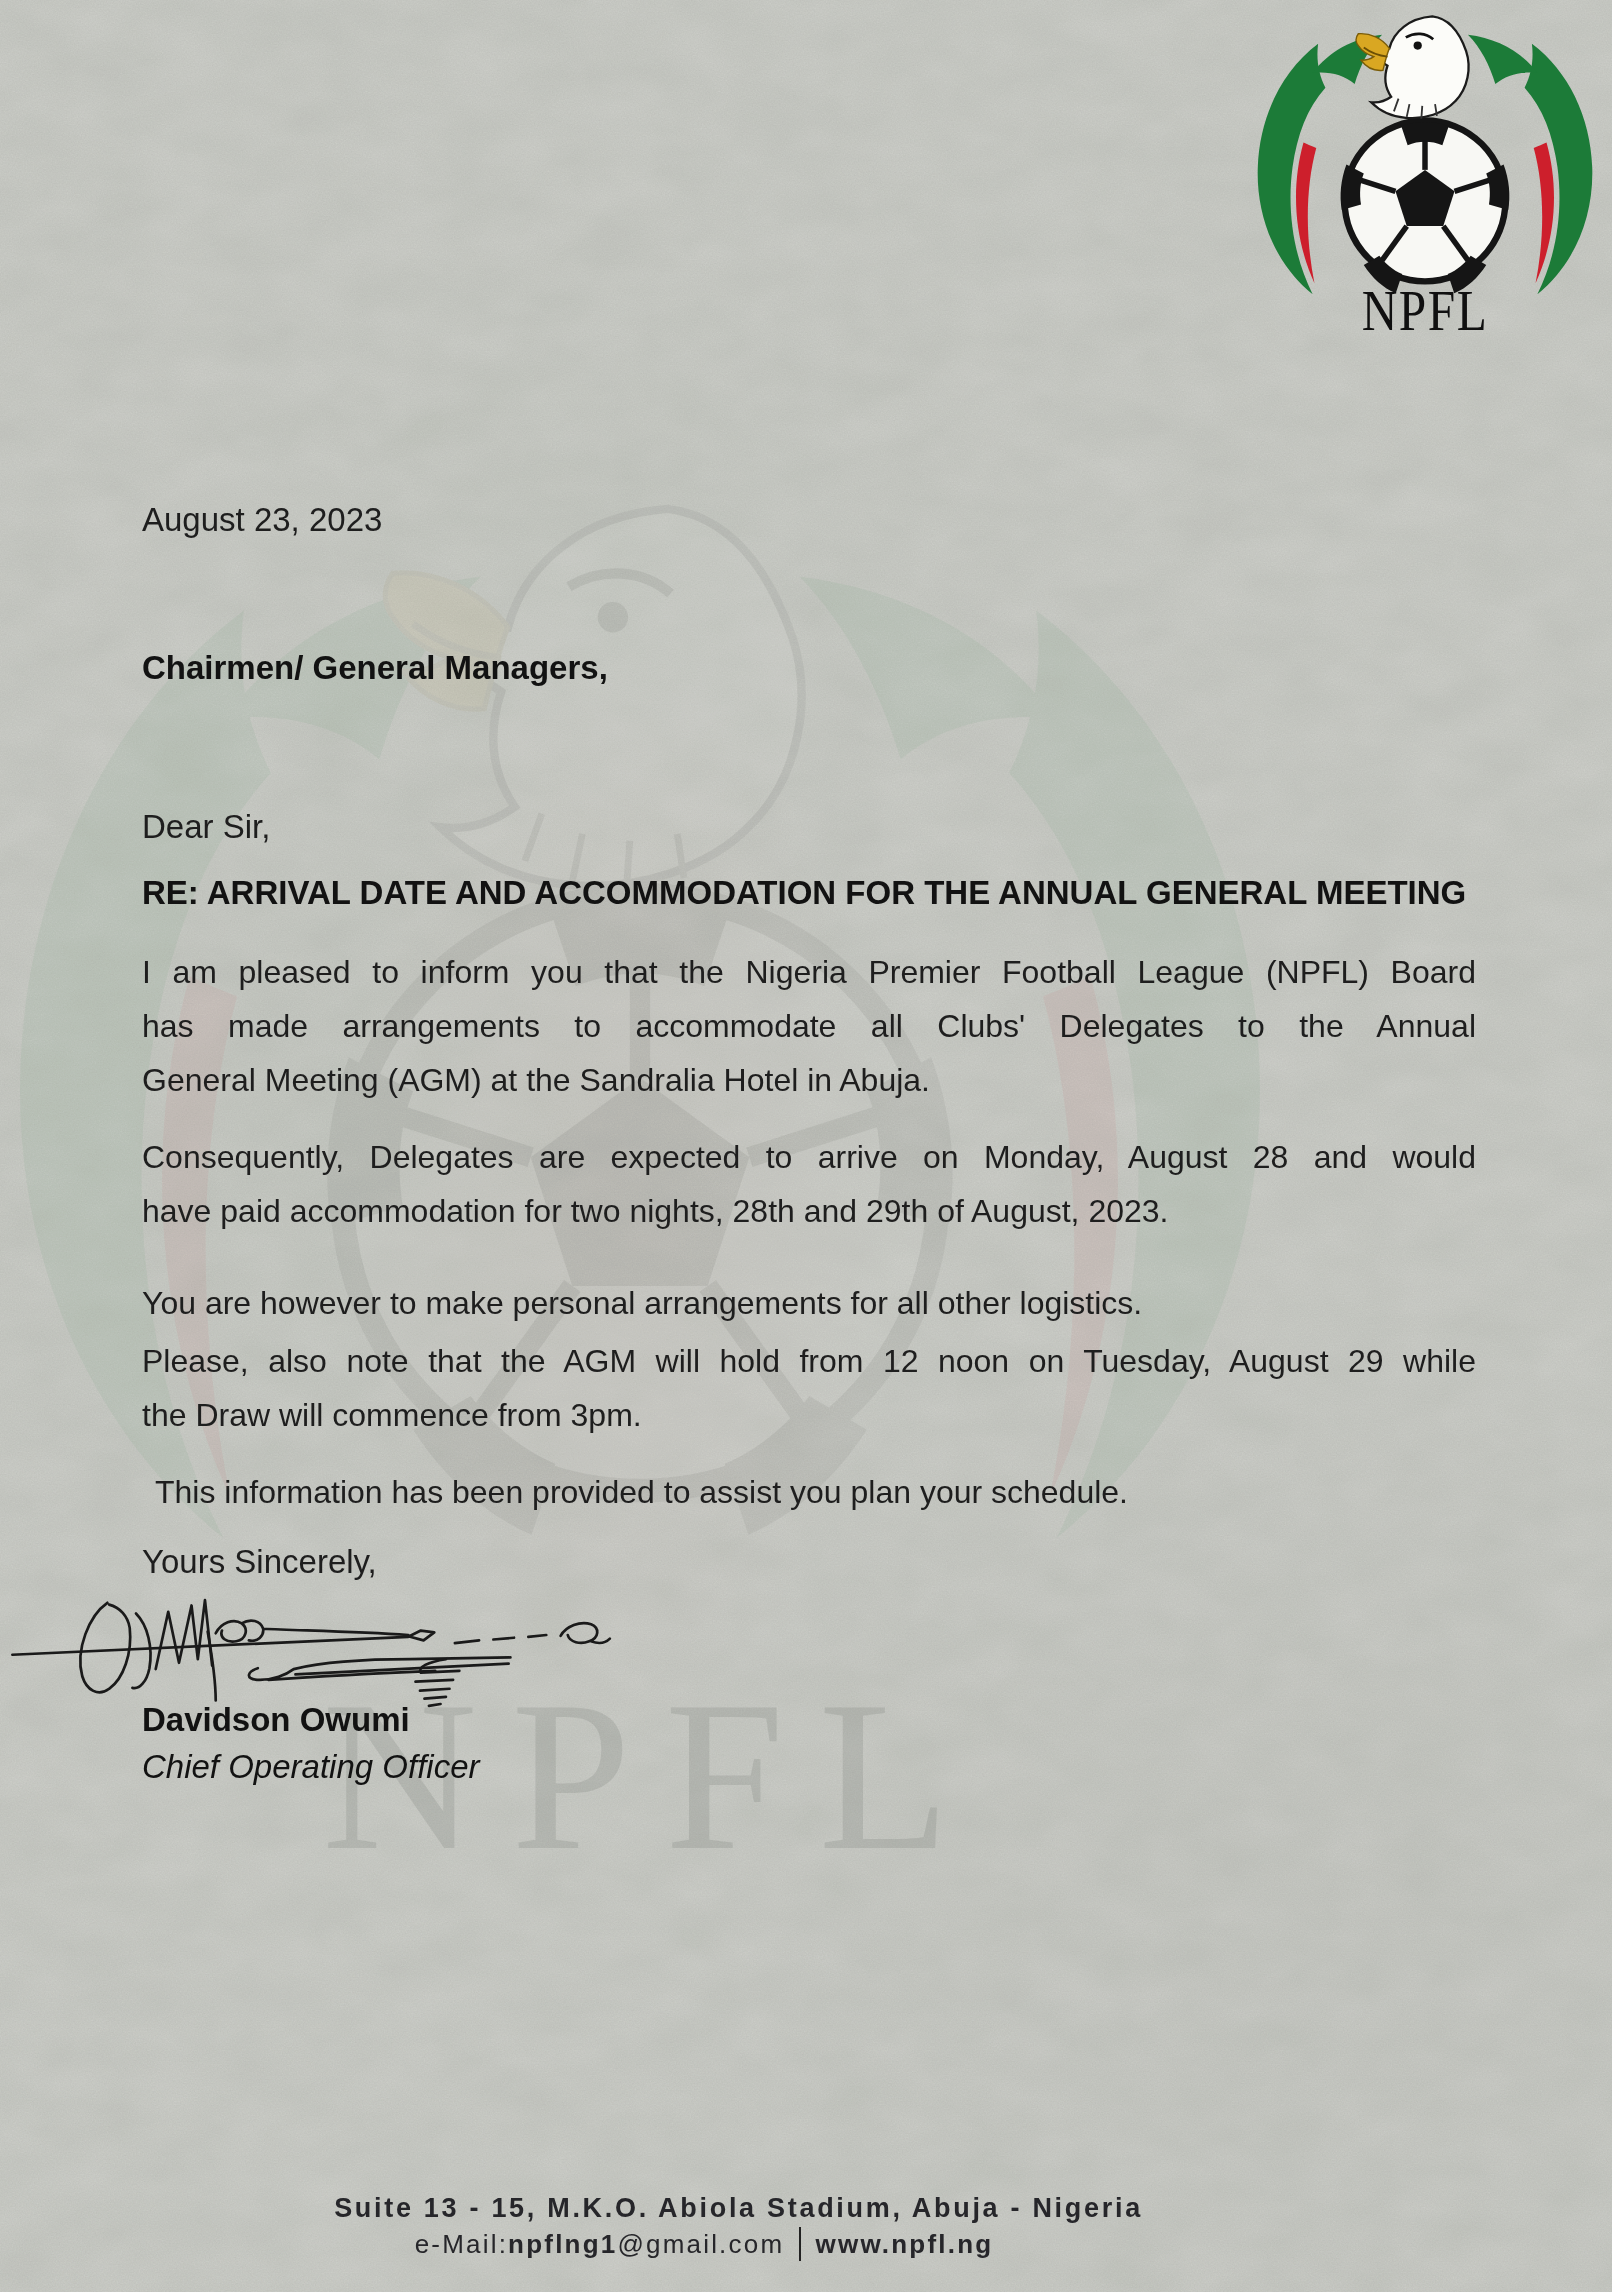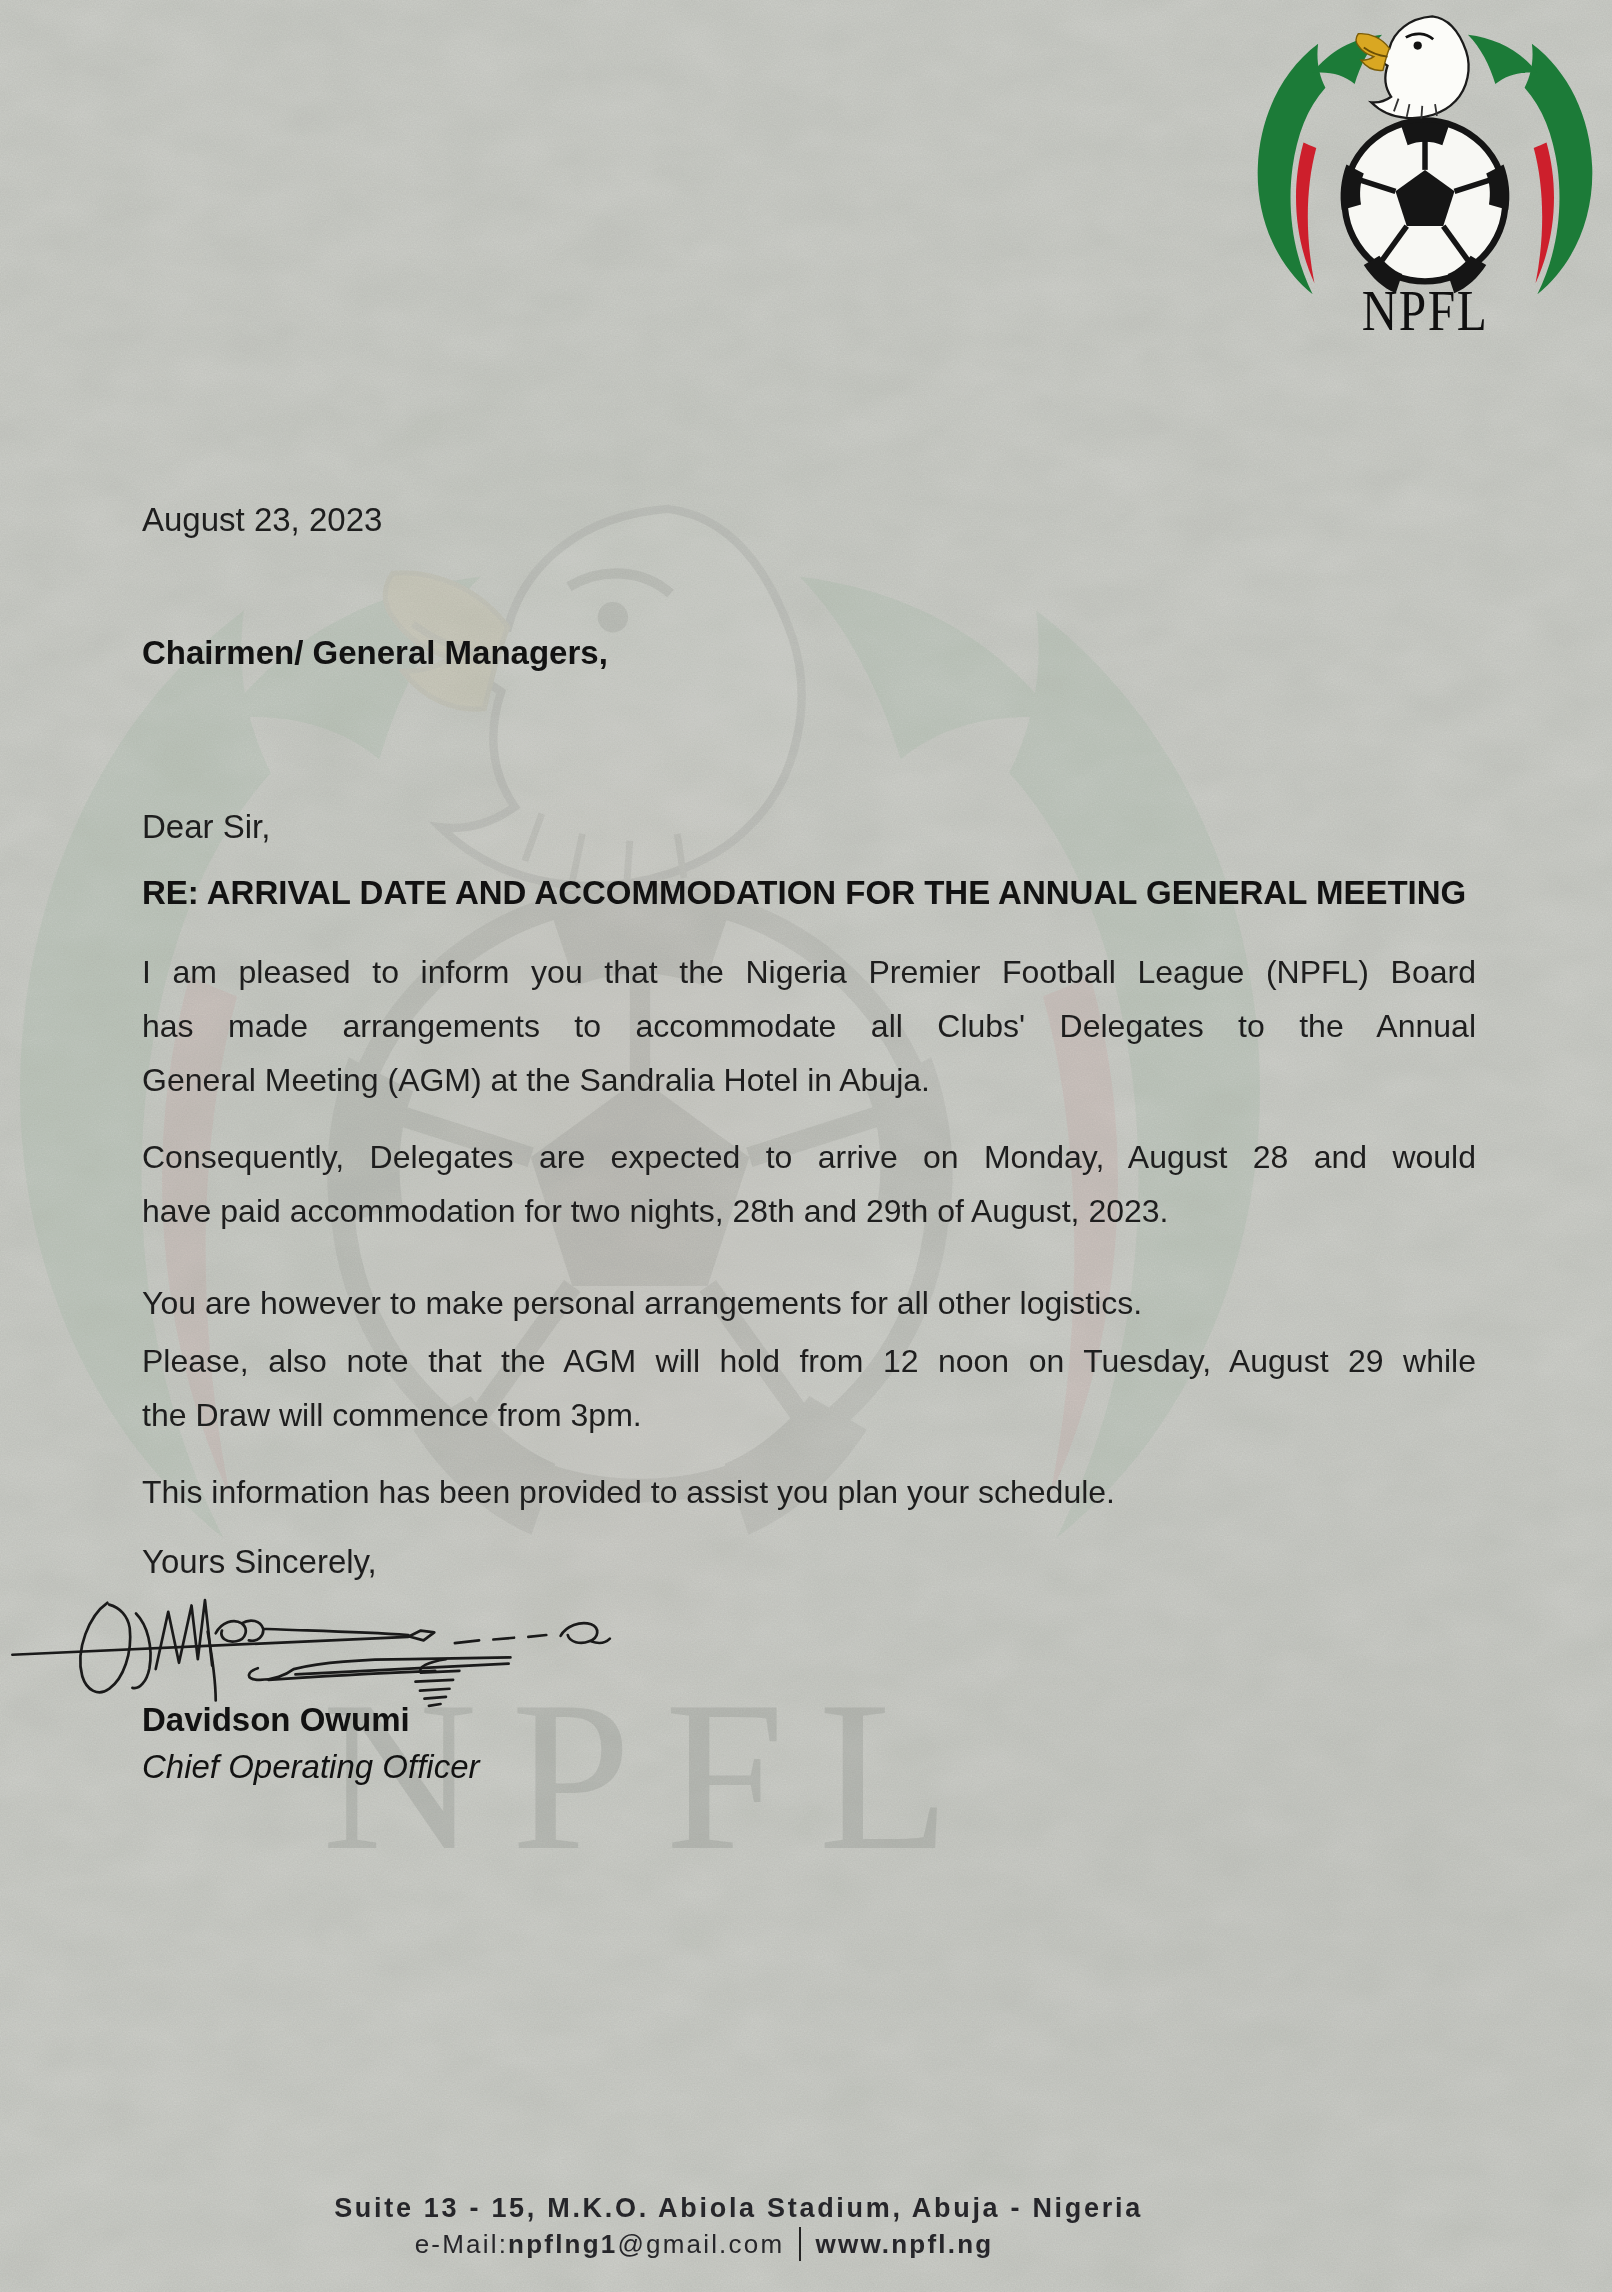--- a/index.html
+++ b/index.html
@@ -112,42 +112,42 @@
     <use href="#npfl-crest"></use>
   </svg>
   <div class="wm-text">NPFL</div>
 
   <svg class="logo-svg" viewBox="0 0 394 330">
     <use href="#npfl-crest"></use>
   </svg>
   <div class="logo-text"><span>NPFL</span></div>
 
   <div class="tblock" style="top:493px">August 23, 2023</div>
-  <div class="tblock b" style="top:626px">Chairmen/ General Managers,</div>
+  <div class="tblock b" style="top:641px">Chairmen/ General Managers,</div>
   <div class="tblock" style="top:800px">Dear Sir,</div>
   <div class="tblock b" style="top:866px">RE: ARRIVAL DATE AND ACCOMMODATION FOR THE ANNUAL GENERAL MEETING</div>
 
   <div id="paragraphs">
       <div class="para" style="top: 945px;">
         <div class="jline">I am pleased to inform you that the Nigeria Premier Football League (NPFL) Board</div>
         <div class="jline">has made arrangements to accommodate all Clubs' Delegates to the Annual</div>
         <div class="jline lastline">General Meeting (AGM) at the Sandralia Hotel in Abuja.</div>
       </div>
       <div class="para" style="top: 1130px;">
         <div class="jline">Consequently, Delegates are expected to arrive on Monday, August 28 and would</div>
         <div class="jline lastline">have paid accommodation for two nights, 28th and 29th of August, 2023.</div>
       </div>
       <div class="para" style="top: 1256px; margin-top: 20px;">
         <div class="jline lastline">You are however to make personal arrangements for all other logistics.</div>
       </div>
       <div class="para" style="top: 1334px;">
         <div class="jline">Please, also note that the AGM will hold from 12 noon on Tuesday, August 29 while</div>
         <div class="jline lastline">the Draw will commence from 3pm.</div>
       </div>
-      <div class="para" style="top: 1465px;">
+      <div class="para" style="top: 1465px; margin-left: 13px;">
         <div class="jline lastline">This information has been provided to assist you plan your schedule.</div>
       </div>
     </div>
 
   <div class="tblock" style="top:1535px">Yours Sincerely,</div>
 
   <svg class="sig-svg" viewBox="0 0 710 135">
     <path d="M6,70 L448,50 L462,43 L477,45 L465,54 L450,50"></path>
     <path d="M500,57 L527,54 M543,53 L566,51 M582,50 L602,48"></path>
     <path d="M618,49 C624,38 640,32 652,36 C662,40 661,51 650,55 C640,59 628,56 626,48 M652,55 C660,58 668,57 673,52"></path>

